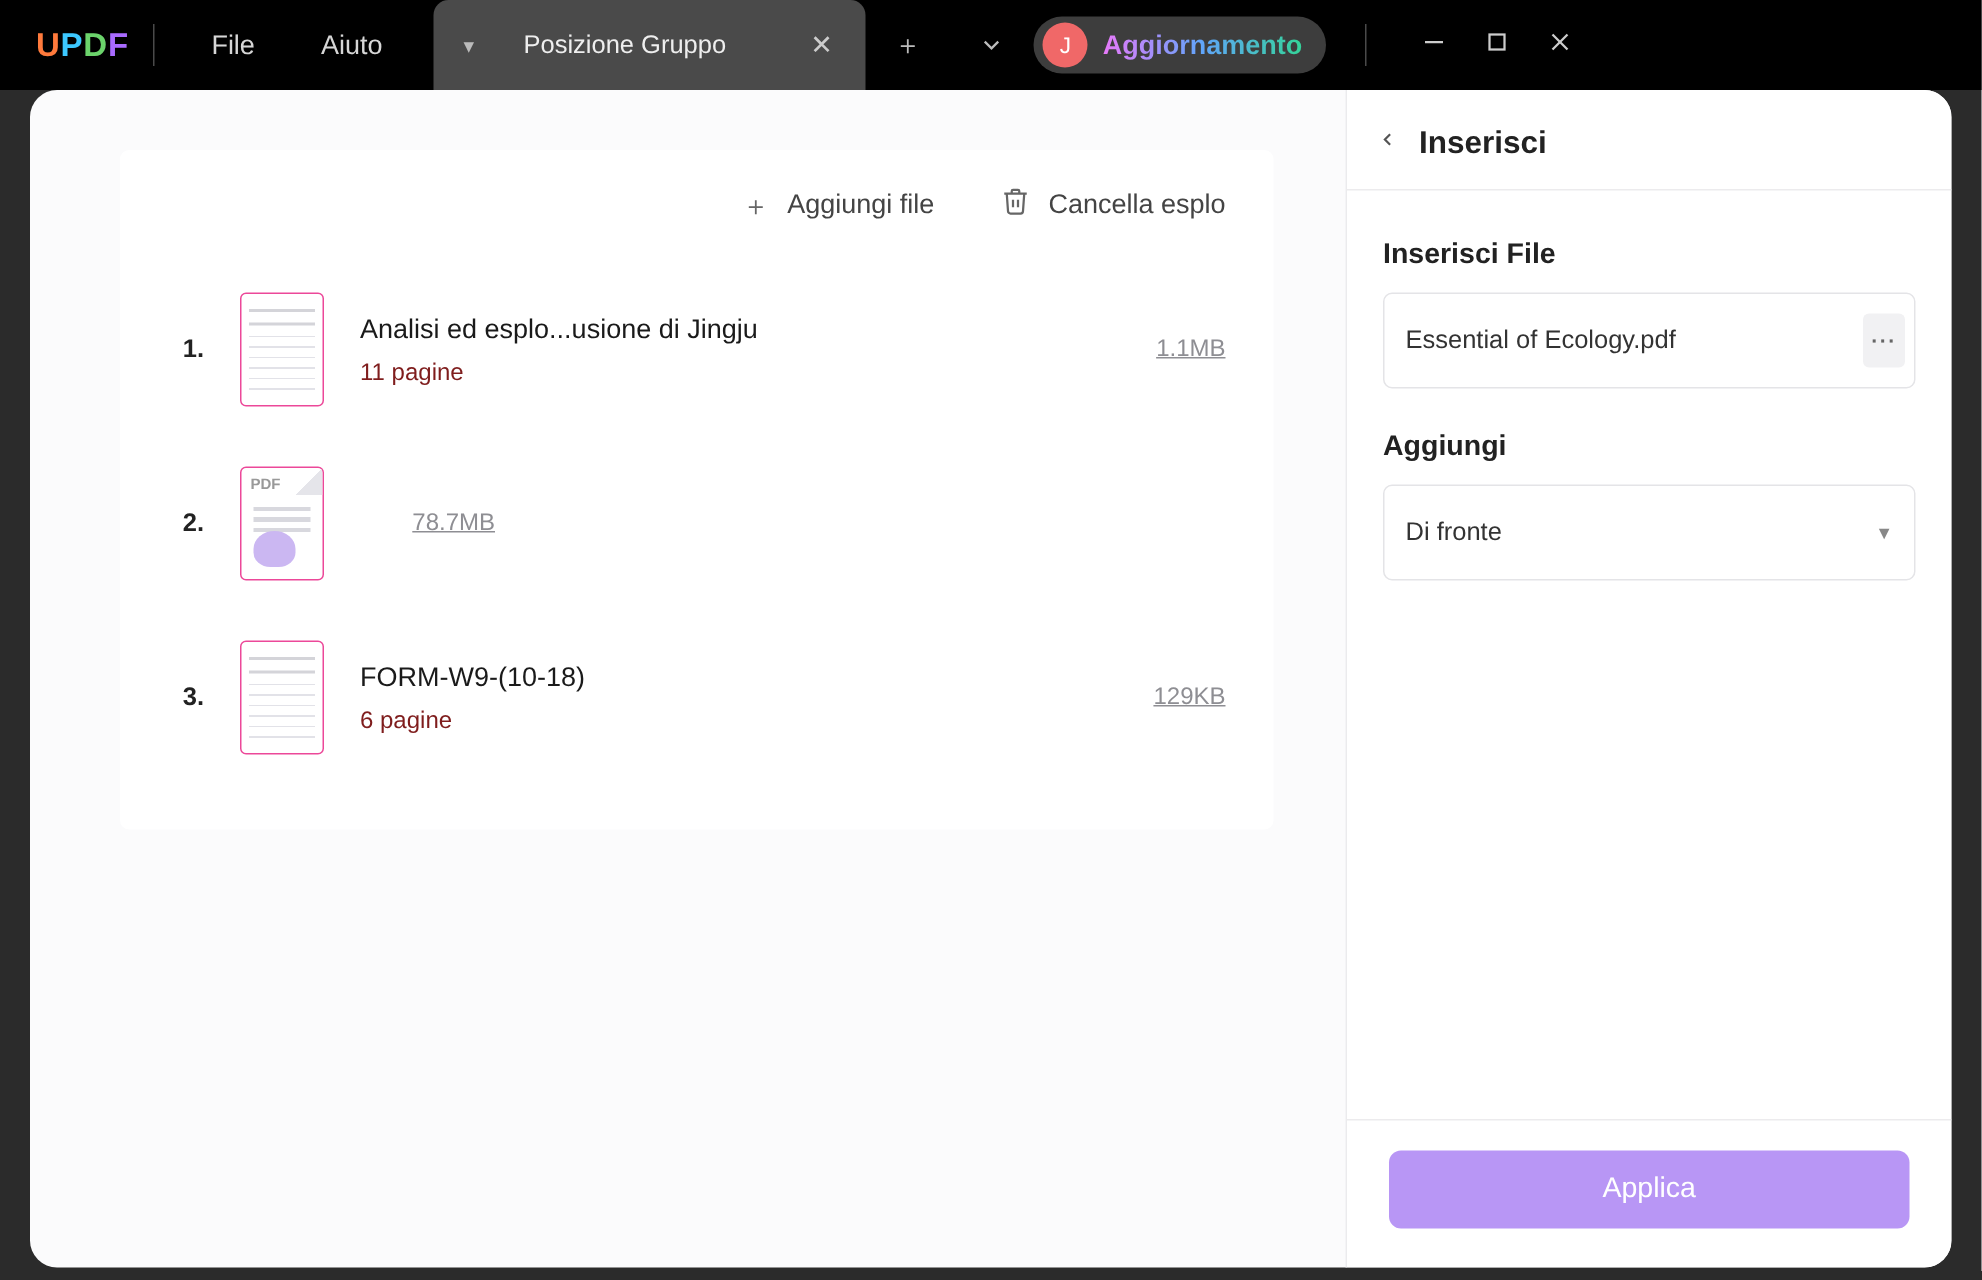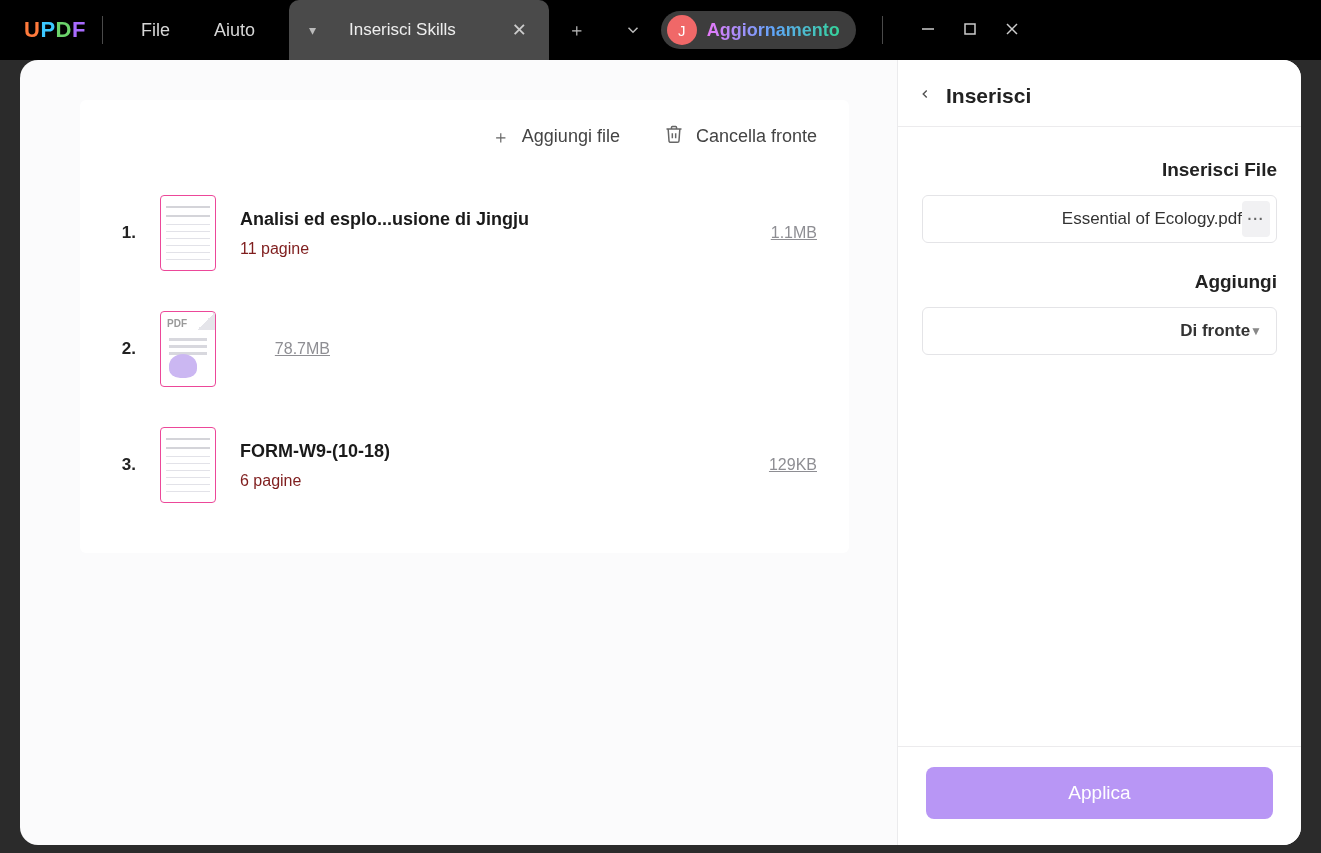--- a/index.html
+++ b/index.html
@@ -118,50 +118,50 @@
     position:absolute; top:0; right:0; width:18px; height:18px;
     background: linear-gradient(135deg, transparent 50%, #e5e5ea 50%);
   }
   .thumb-pdf .blob {
     position:absolute; left:8px; bottom:8px; width:28px; height:24px;
     background: #cbb7f2; border-radius: 50% 50% 40% 40%;
   }
   .thumb-pdf .bars { position:absolute; left:8px; top:26px; right:8px; height:18px;
     background: repeating-linear-gradient(to bottom, #d8d8de 0 3px, transparent 3px 7px); }
   .file-info { flex: 1; }
-  .file-title { font-size: 18px; font-weight: 700; color: #1a1a1a; margin-bottom: 10px; }
+  .file-title { font-size: 18px; font-weight: 400; color: #1a1a1a; margin-bottom: 10px; }
   .file-pages { font-size: 16px; color: #7f1d1d; }
   .file-size { font-size: 16px; color: #8e8e93; width: 90px; text-align: right; text-decoration: underline; }
 
   .side-panel {
     width: 404px; border-left: 1px solid #ebebed;
     display: flex; flex-direction: column;
     background: #fff;
   }
   .side-header {
     display: flex; align-items: center; gap: 14px;
     padding: 24px 24px 18px 20px;
     border-bottom: 1px solid #ecebed;
   }
   .back-chevron { font-size: 20px; color: #555; cursor: pointer; }
   .side-title { font-size: 21px; font-weight: 700; color: #222; }
-  .side-content { flex: 1; padding: 20px 24px; text-align: right; }
+  .side-content { flex: 1; padding: 20px 24px; }
   .field-label { font-size: 19px; font-weight: 700; color: #222; margin: 12px 0 14px 0; }
   .field-box {
     display: flex; align-items: center;
     border: 1px solid #e4e4e7; border-radius: 6px;
-    height: 48px; padding: 0 6px 0 14px; background: #fff;
+    height: 64px; padding: 0 6px 0 14px; background: #fff;
   }
   .field-text { flex:1; font-size: 17px; color: #333; white-space: nowrap; overflow: hidden; text-overflow: ellipsis; }
   .field-btn {
     width: 28px; height: 36px; background: #f1f1f3; border-radius: 4px;
     display:flex; align-items:center; justify-content:center; color:#666;
     cursor:pointer; font-weight:700; letter-spacing:1px;
   }
-  .select-box { cursor:pointer;font-weight:bold; }
+  .select-box { cursor:pointer; }
   .select-arrow { color:#888; font-size:12px; margin-right:8px; }
   .side-footer { border-top: 1px solid #ecebed; padding: 20px 28px 26px 28px; }
   .apply-btn {
     width: 100%; height: 52px; border: none; border-radius: 8px;
     background: #b896f5; color: #fff; font-size: 19px; cursor: pointer;
   }
 </style>
 </head>
 <body>
 
@@ -169,21 +169,21 @@
   <div class="logo">
     <span class="l1">U</span><span class="l2">P</span><span class="l3">D</span><span class="l4">F</span>
   </div>
   <div class="vsep"></div>
   <div class="menu-item">File</div>
   <div class="menu-item">Aiuto</div>
 
   <div class="tab-area">
     <div class="tab">
       <span class="dropdown-dot">▾</span>
-      <span class="tab-title">Inserisci Skills</span>
+      <span class="tab-title">Posizione Gruppo</span>
       <span class="close-x">✕</span>
     </div>
     <div class="newtab">＋</div>
     <div class="tab-spacer"></div>
     <div class="overflow">
       <svg width="18" height="18" viewBox="0 0 24 24" fill="none" stroke="#bbb" stroke-width="2">
           <polyline points="6 9 12 15 18 9"></polyline>
         </svg>
     </div>
   </div>
@@ -223,21 +223,21 @@
         </div>
         <div class="tool-btn">
           <span class="tool-icon">
             <svg width="20" height="20" viewBox="0 0 24 24" fill="none" stroke="#666" stroke-width="1.8">
                 <polyline points="3 6 5 6 21 6"></polyline>
                 <path d="M19 6l-1 14a2 2 0 0 1-2 2H8a2 2 0 0 1-2-2L5 6"></path>
                 <path d="M10 11v6M14 11v6"></path>
                 <path d="M9 6V4a1 1 0 0 1 1-1h4a1 1 0 0 1 1 1v2"></path>
               </svg>
           </span>
-          <span>Cancella fronte</span>
+          <span>Cancella esplo</span>
         </div>
       </div>
       <div class="filelist" id="filelist">
           <div class="row">
             <div class="row-num">1.</div>
             <div class="thumb thumb-doc">
               <div class="thumb-lines"></div>
             </div>
             <div class="file-info">
               <div class="file-title">Analisi ed esplo...usione di Jingju</div>

